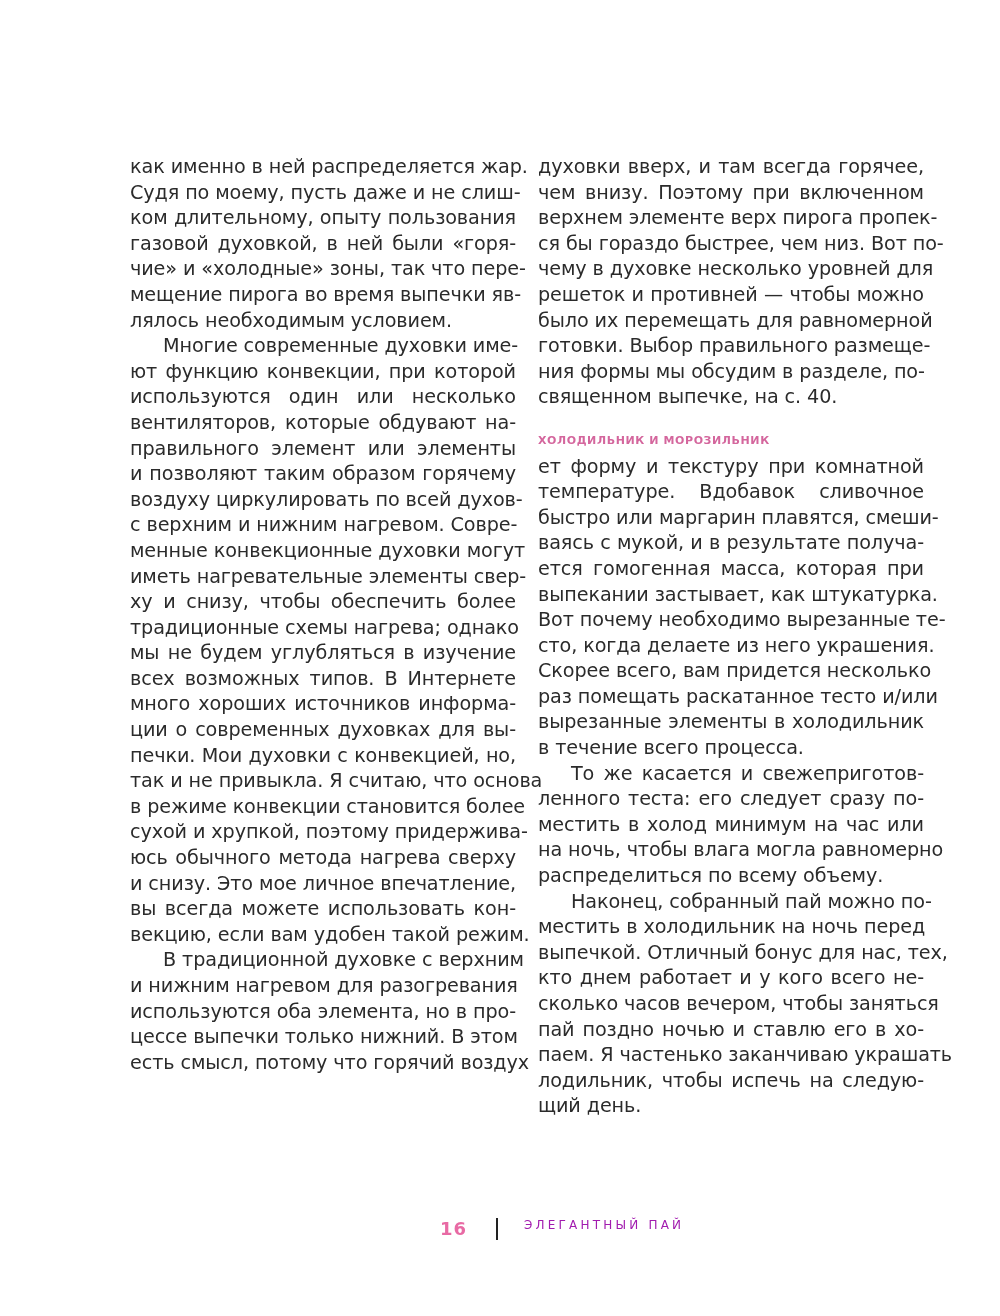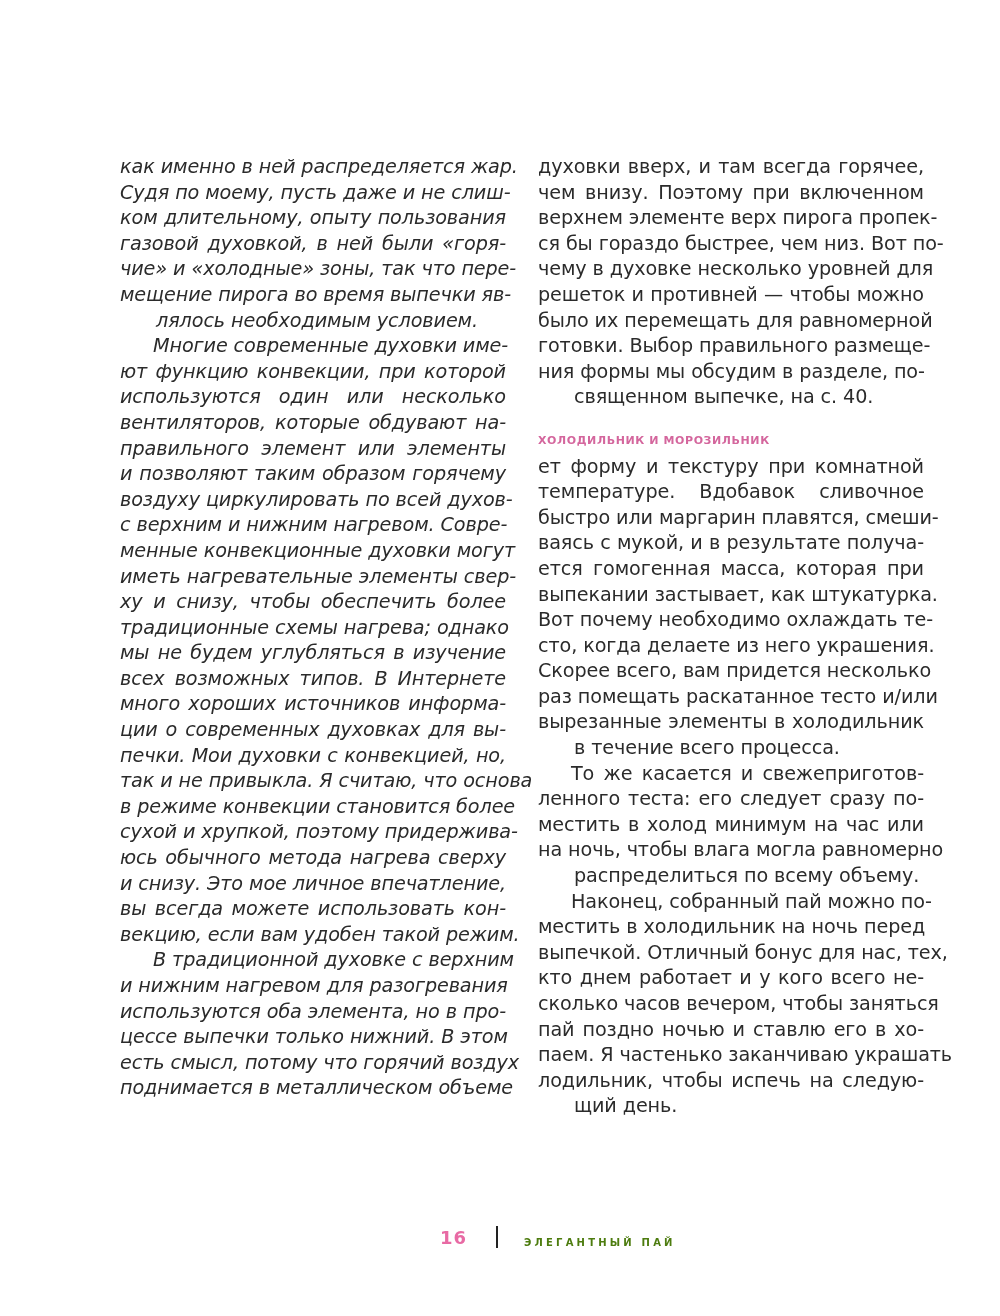--- a/index.html
+++ b/index.html
@@ -16,32 +16,31 @@
       color: #2b2b2b;
     }
     .column {
       position: absolute;
       top: 154px;
       width: 386px;
       font-size: 19.2px;
       line-height: 25.6px;
       letter-spacing: -0.1px;
     }
-    .col-left { left: 120px; font-style: italic; }
+    .col-left { left: 130px; }
     .col-right { left: 538px; }
     .line {
       display: block;
       white-space: nowrap;
       text-align: justify;
       text-align-last: justify;
       height: 25.6px;
     }
     .line.last {
       text-align-last: left;
-      margin-left: 36px;
     }
     .line.indent {
       padding-left: 33px;
     }
     .heading {
       display: block;
       color: #d4669d;
       font-weight: bold;
       font-size: 11px;
       letter-spacing: 0.6px;
@@ -49,42 +48,42 @@
       height: 25.6px;
       line-height: 25.6px;
       white-space: nowrap;
     }
     .footer {
       position: absolute;
       top: 1218px;
       left: 440px;
       height: 30px;
       display: flex;
-      align-items: flex-end;
+      align-items: flex-start;
     }
     .page-number {
       color: #e86aa4;
       font-weight: bold;
       font-size: 18px;
       letter-spacing: 1px;
       width: 34px;
     }
     .divider {
       display: inline-block;
       width: 2px;
       height: 22px;
       background: #222;
       margin-left: 22px;
       margin-right: 26px;
     }
     .book-title {
-      font-weight: bold;
-      font-size: 10px;
+      font-weight: normal;
+      font-size: 12px;
       letter-spacing: 3.2px;
-      color: #4d7c0f;
+      color: #a21caf;
     }
   </style>
 </head>
 <body>
 
 <div class="column col-left" id="left-col">
     <span class="line">как именно в ней распределяется жар.</span>
     <span class="line">Судя по моему, пусть даже и не слиш-</span>
     <span class="line">ком длительному, опыту пользования</span>
     <span class="line">газовой духовкой, в ней были «горя-</span>
@@ -113,21 +112,20 @@
     <span class="line">сухой и хрупкой, поэтому придержива-</span>
     <span class="line">юсь обычного метода нагрева сверху</span>
     <span class="line">и снизу. Это мое личное впечатление,</span>
     <span class="line">вы всегда можете использовать кон-</span>
     <span class="line">векцию, если вам удобен такой режим.</span>
     <span class="line indent">В традиционной духовке с верхним</span>
     <span class="line">и нижним нагревом для разогревания</span>
     <span class="line">используются оба элемента, но в про-</span>
     <span class="line">цессе выпечки только нижний. В этом</span>
     <span class="line">есть смысл, потому что горячий воздух</span>
-    <span class="line">поднимается в металлическом объеме</span>
   </div>
 
 <div class="column col-right">
   <div id="right-before">
       <span class="line">духовки вверх, и там всегда горячее,</span>
       <span class="line">чем внизу. Поэтому при включенном</span>
       <span class="line">верхнем элементе верх пирога пропек-</span>
       <span class="line">ся бы гораздо быстрее, чем низ. Вот по-</span>
       <span class="line">чему в духовке несколько уровней для</span>
       <span class="line">решеток и противней — чтобы можно</span>
@@ -137,21 +135,21 @@
       <span class="line last">священном выпечке, на с. 40.</span>
     </div>
   <div class="heading">ХОЛОДИЛЬНИК И МОРОЗИЛЬНИК</div>
   <div id="right-after">
       <span class="line">ет форму и текстуру при комнатной</span>
       <span class="line">температуре. Вдобавок сливочное</span>
       <span class="line">быстро или маргарин плавятся, смеши-</span>
       <span class="line">ваясь с мукой, и в результате получа-</span>
       <span class="line">ется гомогенная масса, которая при</span>
       <span class="line">выпекании застывает, как штукатурка.</span>
-      <span class="line">Вот почему необходимо охлаждать те-</span>
+      <span class="line">Вот почему необходимо вырезанные те-</span>
       <span class="line">сто, когда делаете из него украшения.</span>
       <span class="line">Скорее всего, вам придется несколько</span>
       <span class="line">раз помещать раскатанное тесто и/или</span>
       <span class="line">вырезанные элементы в холодильник</span>
       <span class="line last">в течение всего процесса.</span>
       <span class="line indent">То же касается и свежеприготов-</span>
       <span class="line">ленного теста: его следует сразу по-</span>
       <span class="line">местить в холод минимум на час или</span>
       <span class="line">на ночь, чтобы влага могла равномерно</span>
       <span class="line last">распределиться по всему объему.</span>

